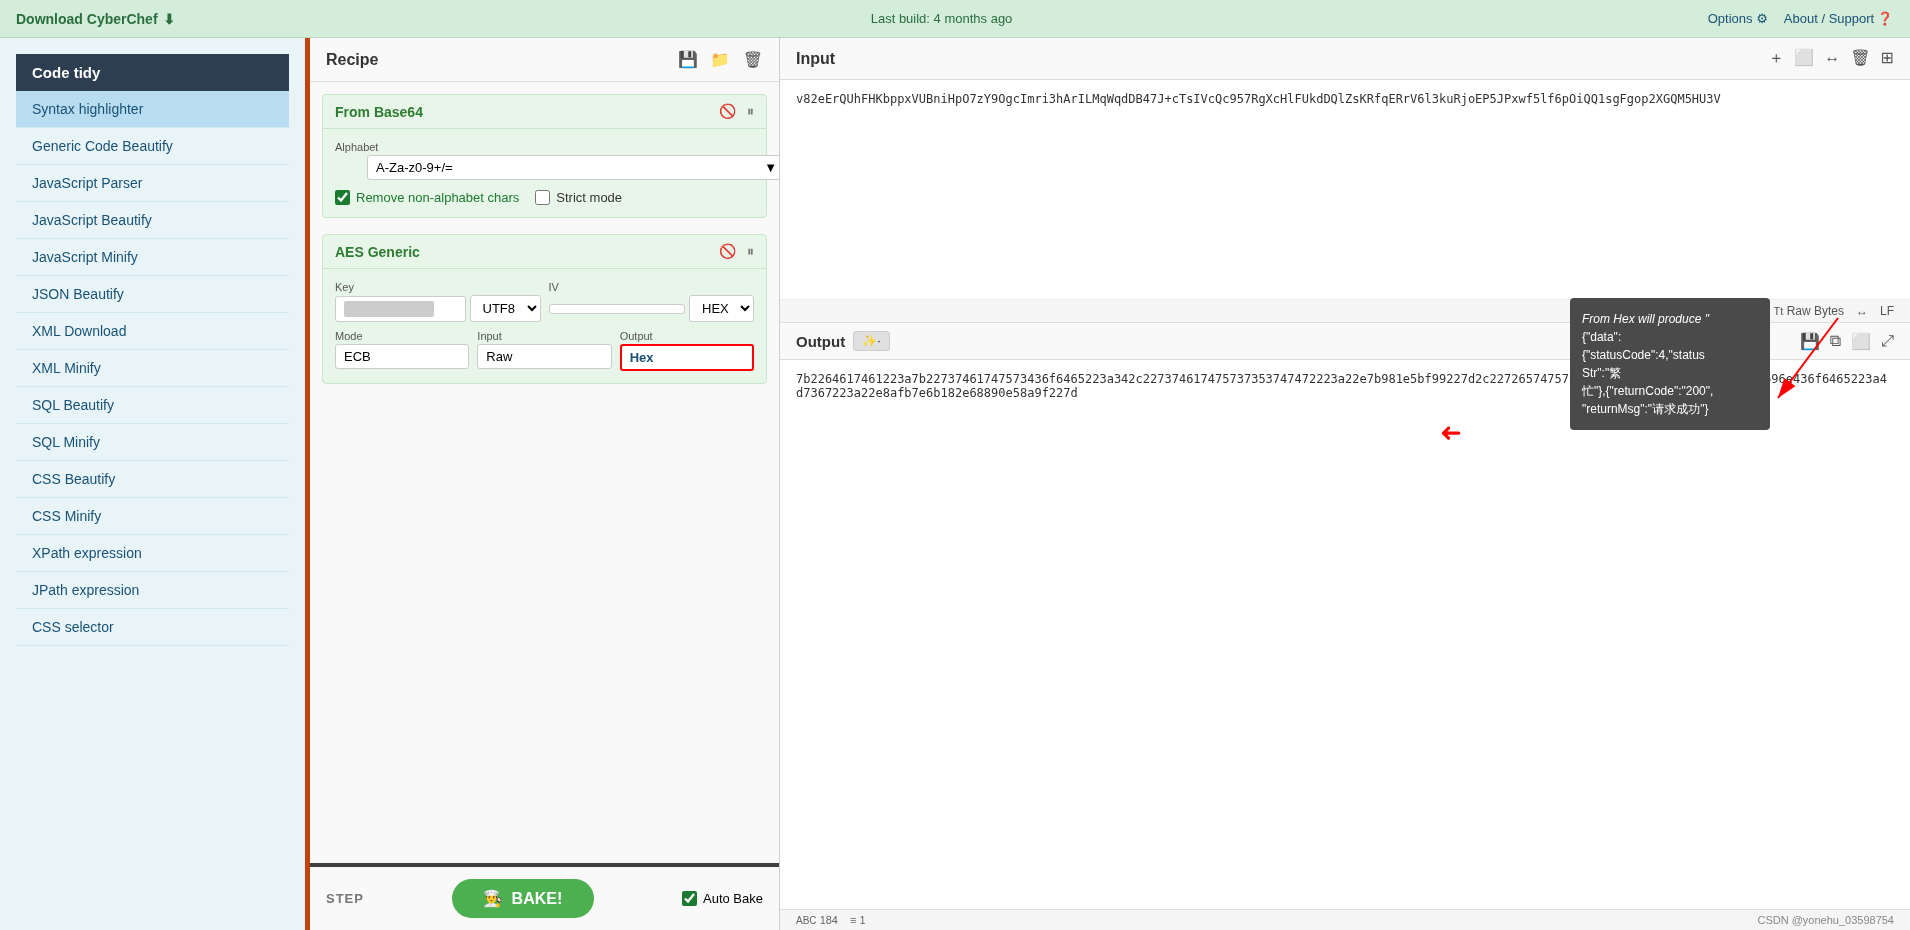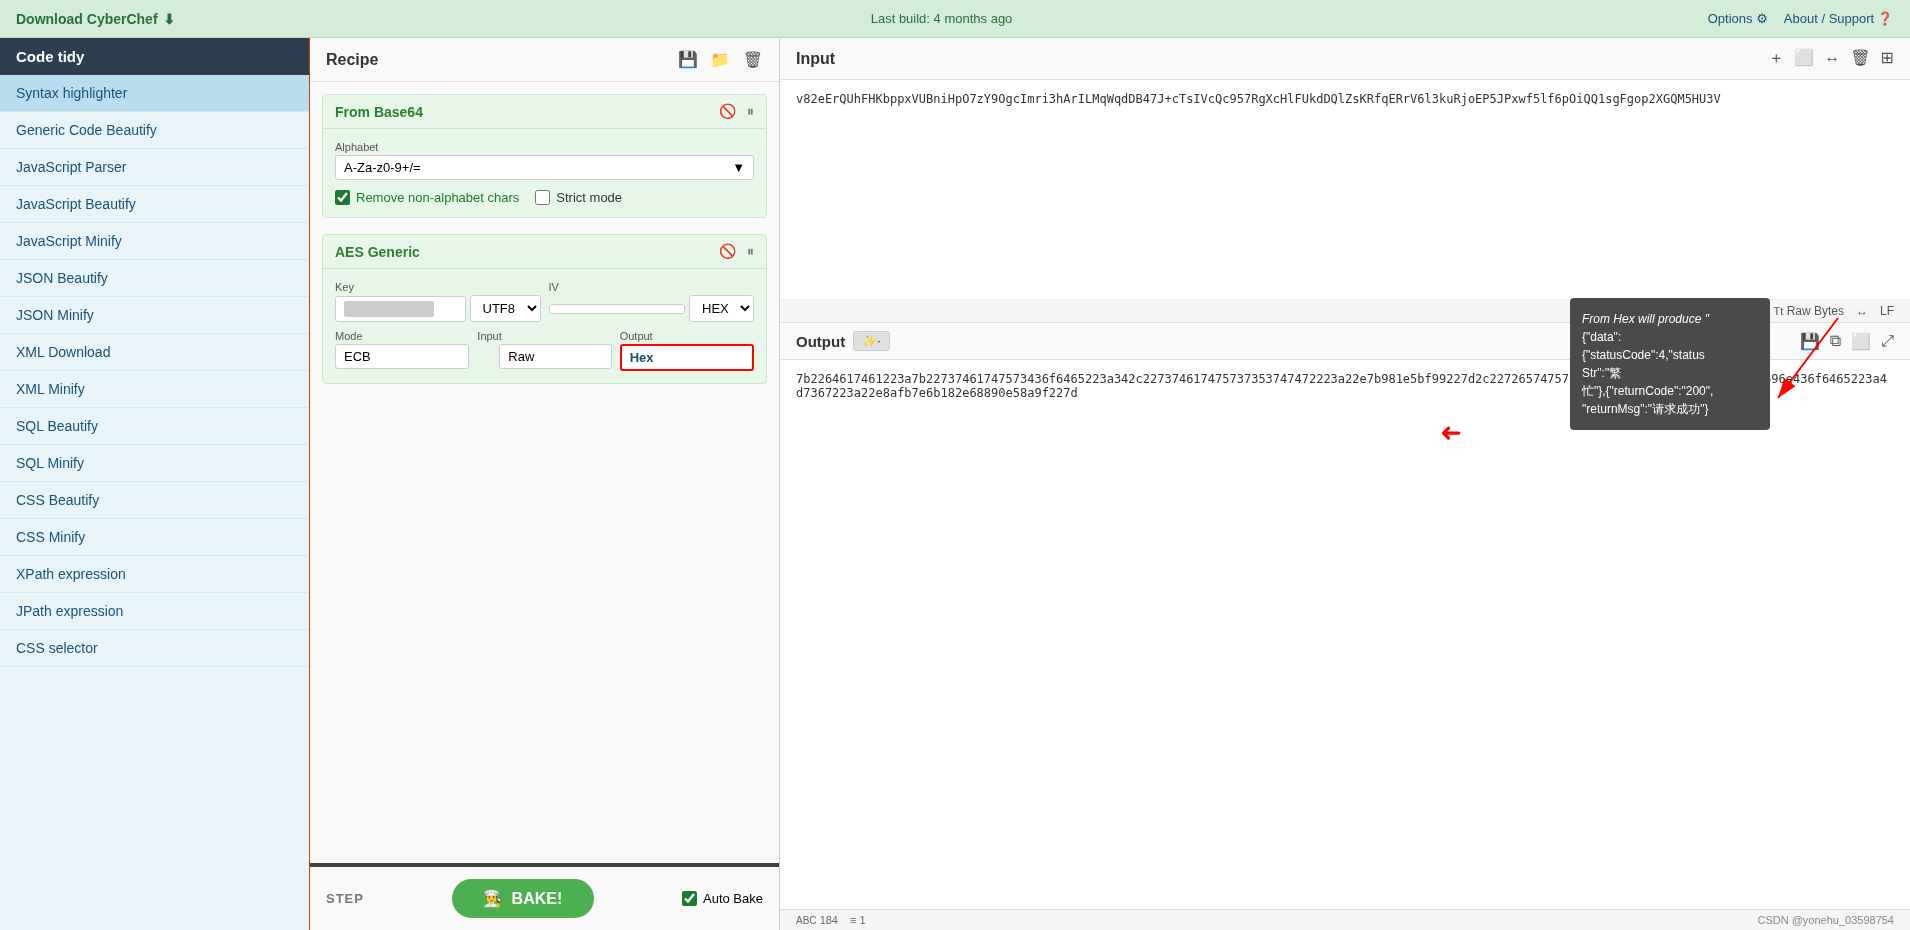--- a/index.html
+++ b/index.html
@@ -23,23 +23,23 @@
     .main-layout {
       display: flex;
       flex: 1;
       overflow: hidden;
     }
 
     
     .sidebar {
       width: 310px;
       background: #e8f4f8;
-      border-right: 1px solid #c2410c;
+      border-right: 5px solid #c2410c;
       overflow-y: auto;
-      padding: 0;
+      padding: 16px;
     }
     .sidebar-header {
       background: #2c3e50;
       color: white;
       padding: 10px 16px;
       font-size: 15px;
       font-weight: bold;
     }
     .sidebar-item {
       padding: 10px 16px;
@@ -102,20 +102,21 @@
     }
     .form-input-full {
       width: 100%;
       display: flex;
       align-items: flex-start;
       justify-content: space-between;
       border: 1px solid #ccc;
       border-radius: 3px;
       background: white;
       padding: 4px 8px;
+      margin-left: 32px;
     }
 
     .checkbox-row { display: flex; align-items: center; gap: 16px; margin-top: 4px; }
     .checkbox-label { display: flex; align-items: center; gap: 6px; cursor: pointer; color: #1a7a30; font-size: 13px; }
     .checkbox-label input[type="checkbox"] { accent-color: #1a7a30; width: 15px; height: 15px; }
 
     .strict-label { display: flex; align-items: center; gap: 6px; cursor: pointer; color: #333; font-size: 13px; }
     .strict-label input[type="checkbox"] { width: 15px; height: 15px; }
 
     .output-hex-box {
@@ -310,23 +311,20 @@
       <span>JavaScript Parser</span>
     </div>
     <div class="sidebar-item">
       <span>JavaScript Beautify</span>
     </div>
     <div class="sidebar-item">
       <span>JavaScript Minify</span>
     </div>
     <div class="sidebar-item">
       <span>JSON Beautify</span>
-    </div>
-    <div class="sidebar-item">
-      <span>JSON Minify</span>
     </div>
     <div class="sidebar-item">
       <span>XML Download</span>
     </div>
     <div class="sidebar-item">
       <span>XML Minify</span>
     </div>
     <div class="sidebar-item">
       <span>SQL Beautify</span>
     </div>
@@ -422,21 +420,21 @@
             </div>
           </div>
 
           <div style="display:flex; gap:8px;">
             <div style="flex:1;">
               <div class="form-label">Mode</div>
               <div style="border:1px solid #ccc; background:white; border-radius:3px; padding:4px 8px;">ECB</div>
             </div>
             <div style="flex:1;">
               <div class="form-label">Input</div>
-              <div style="border:1px solid #ccc; background:white; border-radius:3px; padding:4px 8px;margin-left:22px;">Raw</div>
+              <div style="border:1px solid #ccc; background:white; border-radius:3px; padding:4px 8px;">Raw</div>
             </div>
             <div style="flex:1;">
               <div class="form-label">Output</div>
               <div class="output-hex-box">
                 <span style="color:#1a5276; font-weight:bold;">Hex</span>
               </div>
             </div>
           </div>
         </div>
       </div>

